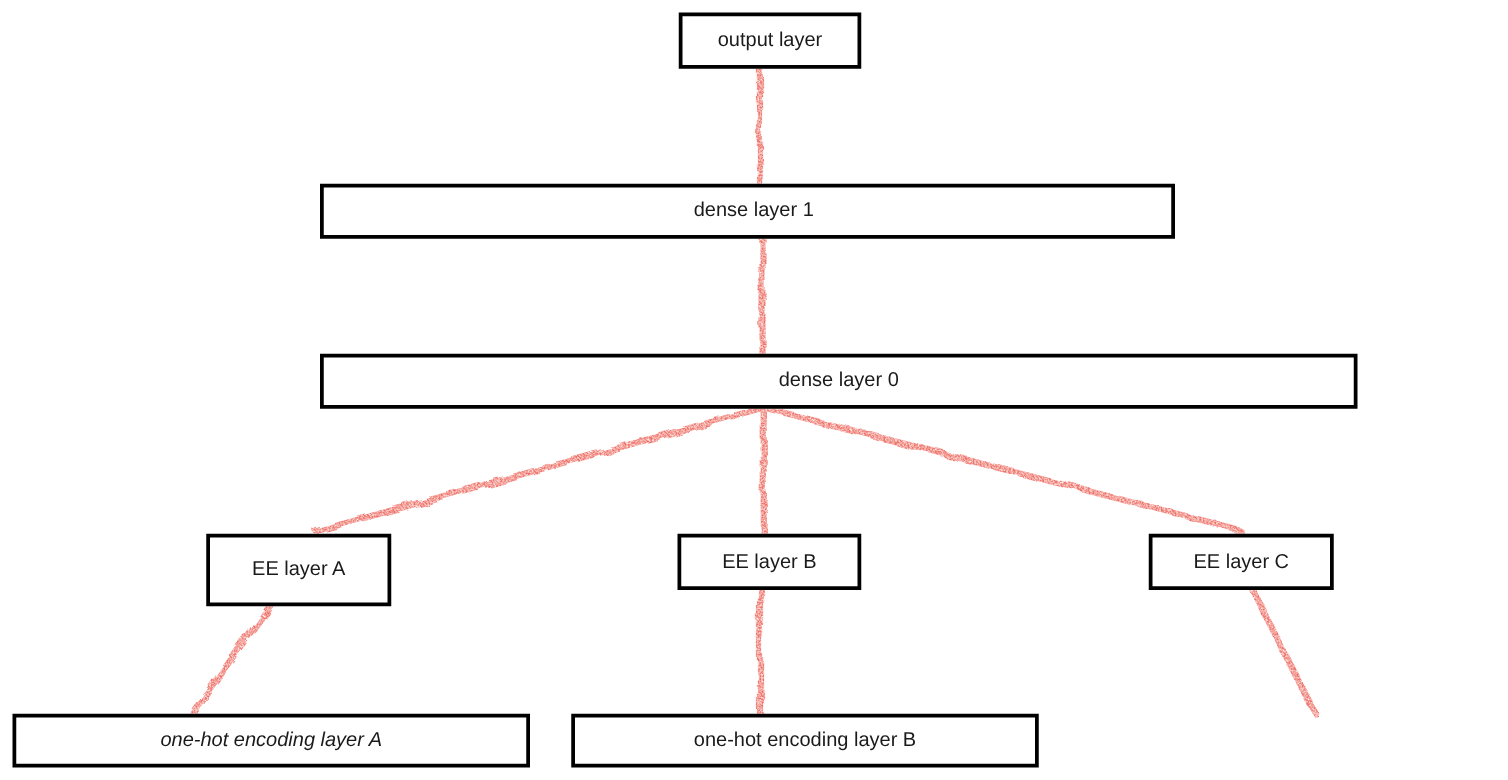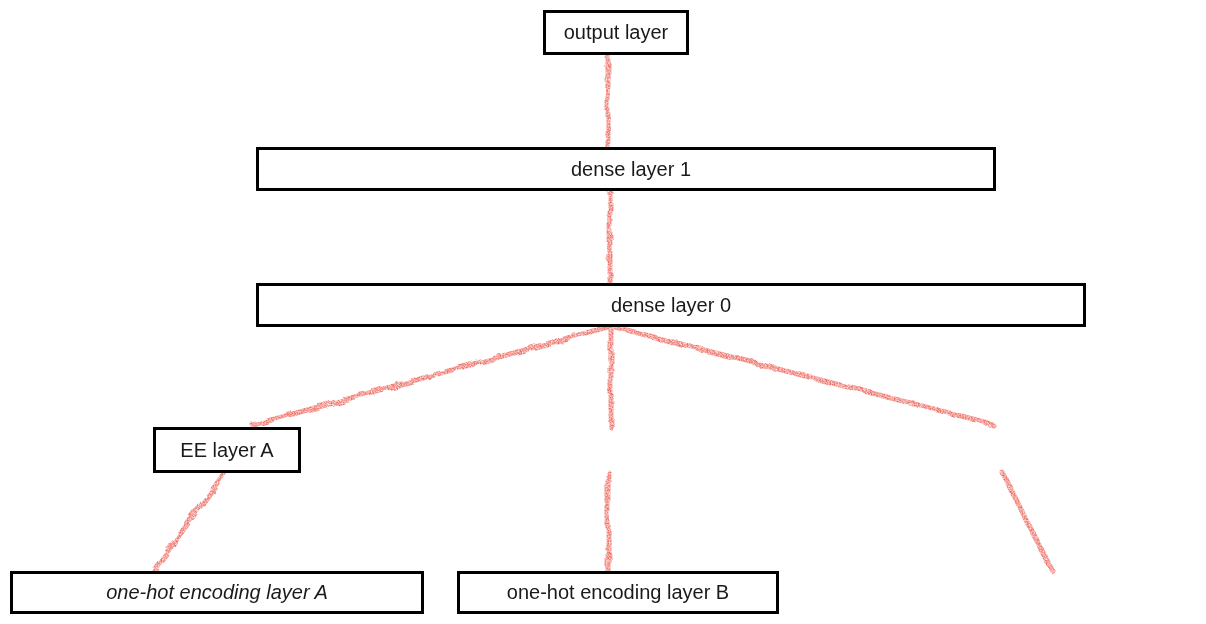--- a/index.html
+++ b/index.html
@@ -24,33 +24,33 @@
     pointer-events: none;
   }
   .node {
     position: absolute;
     box-sizing: border-box;
     border: 3px solid #000000;
     background: #ffffff;
     display: flex;
     align-items: center;
     justify-content: center;
-    font-size: 20px;
+    font-size: 16px;
     color: #1a1a1a;
     white-space: nowrap;
   }
   
   .n-output  { left: 543px; top: 10px;  width: 146px; height: 45px; }
-  .n-dense1  { left: 256px; top: 147px; width: 740px; height: 44px; padding-left: 10px; }
+  .n-dense1  { left: 256px; top: 147px; width: 684px; height: 44px; padding-left: 10px; }
   .n-dense0  { left: 256px; top: 283px; width: 830px; height: 44px; }
-  .n-eeA     { left: 153px; top: 427px; width: 148px; height: 46px; }
+  .n-eeA     { left: 165px; top: 427px; width: 148px; height: 58px; }
   .n-eeB     { left: 542px; top: 427px; width: 147px; height: 45px; }
   .n-eeC     { left: 919px; top: 427px; width: 148px; height: 45px; }
   .n-onehotA { left: 10px;  top: 571px; width: 414px; height: 43px; font-style: italic; }
-  .n-onehotB { left: 457px; top: 571px; width: 322px; height: 43px; }
+  .n-onehotB { left: 457px; top: 571px; width: 374px; height: 43px; }
   .n-onehotC { left: 861px; top: 571px; width: 334px; height: 43px; }
 </style>
 </head>
 <body>
 
 <div class="canvas">
 
   <svg class="edges-svg" viewBox="0 0 1206 624" xmlns="http://www.w3.org/2000/svg">
     <defs>
       <filter id="crayon" x="0" y="0" width="1206" height="624" filterUnits="userSpaceOnUse">
@@ -70,16 +70,18 @@
       <line x1="226" y1="471" x2="154" y2="570" stroke="#ee6a60"></line>
       <line x1="608" y1="472" x2="608" y2="570" stroke="#ee6a60"></line>
       <line x1="1002" y1="472" x2="1052" y2="570" stroke="#ee6a60"></line>
     </g>
   </svg>
 
   <div class="node n-output">output layer</div>
   <div class="node n-dense1">dense layer 1</div>
   <div class="node n-dense0">dense layer 0</div>
   <div class="node n-eeA">EE layer A</div>
+  <div class="node n-eeB">EE layer B</div>
+  <div class="node n-eeC">EE layer C</div>
   <div class="node n-onehotA">one-hot encoding layer A</div>
   <div class="node n-onehotB">one-hot encoding layer B</div>
 
 </div>
 
 </body></html>

